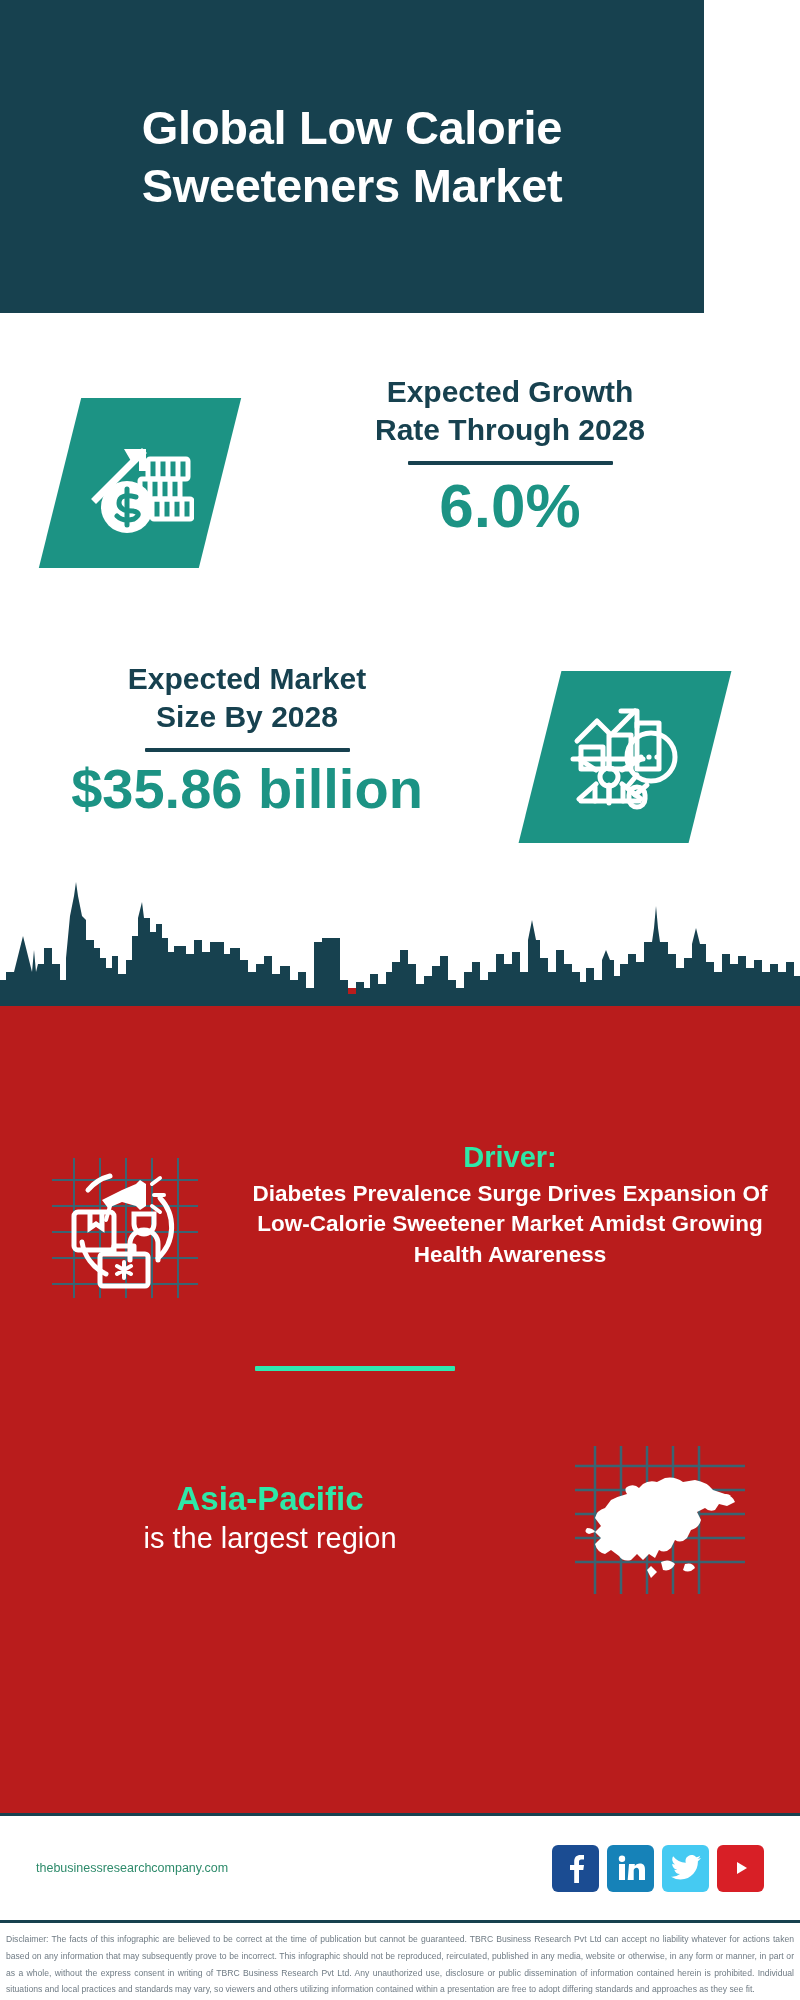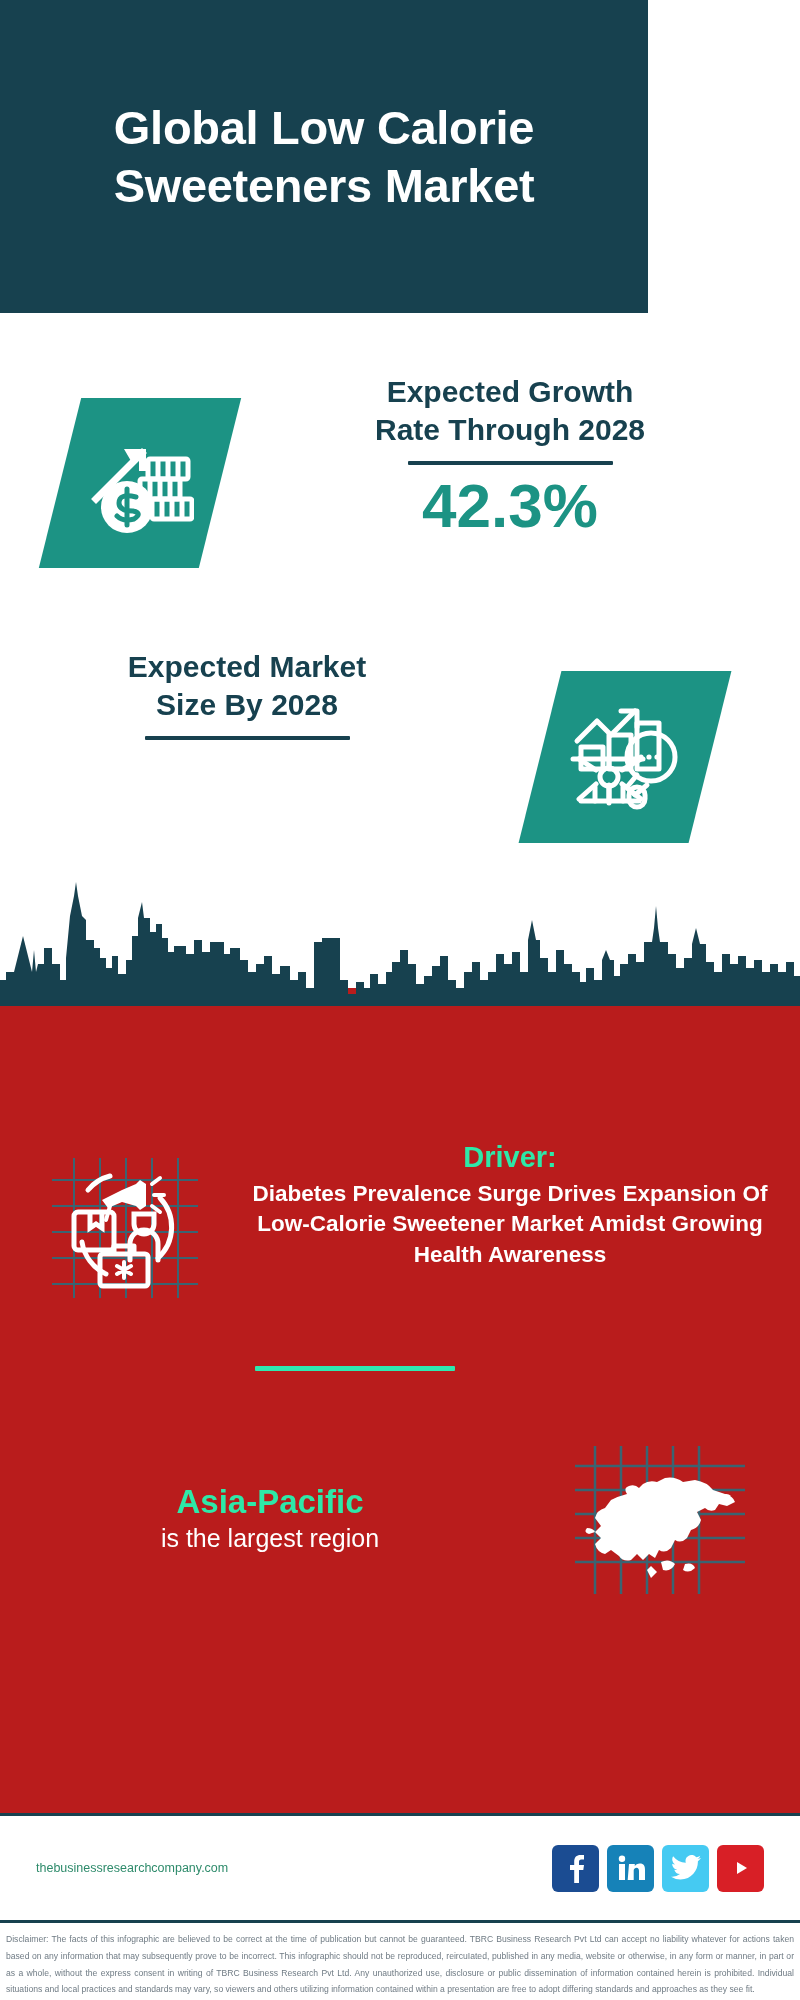--- a/index.html
+++ b/index.html
@@ -7,21 +7,21 @@
   body {
     width:800px; height:2000px;
     background:#ffffff;
     font-family:"Liberation Sans", sans-serif;
     overflow:hidden;
     position:relative;
   }
 
   
   .header {
-    width:648px; height:313px;
+    width:704px; height:313px;
     background:#17414F;
     display:flex; align-items:center; justify-content:center;
     padding:0 50px;
   }
   .header h1 {
     color:#ffffff;
     font-size:47px;
     line-height:1.22;
     font-weight:bold;
     text-align:center;
@@ -94,21 +94,21 @@
 
   .region-row {
     position:absolute; top:450px; left:0; width:800px;
     display:flex; align-items:center;justify-content:center;
   }
   .region-text { width:520px; text-align:center; padding-left:20px; }
   .region-name {
     color:#2EE8A8; font-weight:bold; font-size:33px; line-height:1.24;
   }
   .region-sub {
-    color:#ffffff; font-weight:normal; font-size:25px; line-height:1.28;
+    color:#ffffff; font-weight:normal; font-size:29px; line-height:1.28;
   }
   .map-cell { width:280px; display:flex; justify-content:center; }
 
   
   .footer {
     width:800px; height:107px; background:#ffffff;
     display:flex; align-items:center; padding:0 36px;
     border-top:3px solid #17414F;
     position:relative;
   }
@@ -162,27 +162,28 @@
         <path d="M50 70 Q33 66 33 76 Q33 84 47 84 Q57 86 48 92 Q37 95 31 89"></path>
         <path d="M41 62 L41 98"></path>
       </g>
     </svg>
   </div>
 
   <div class="stat-block" style="left:300px; top:60px; width:420px;">
     <div class="stat-label">Expected Growth</div>
     <div class="stat-label">Rate Through 2028</div>
     <div class="rule-dark" style="width:205px;"></div>
-    <div class="stat-value" style="font-size:62px;">42.3%</div>
-  </div>
-
-  <div class="stat-block" style="left:12px; top:335px; width:470px;">
+    <div class="stat-value" style="font-size:62px;">6.0%</div>
+  </div>
+
+  <div class="stat-block" style="left:12px; top:347px; width:470px;">
     <div class="stat-label">Expected Market</div>
     <div class="stat-label">Size By 2028</div>
     <div class="rule-dark" style="width:205px;"></div>
+    <div class="stat-value" style="font-size:56px;">$35.86 billion</div>
   </div>
 
   <div class="para" style="left:540px; top:358px; width:170px; height:172px;">
     <svg width="112" height="108" viewBox="0 0 112 108">
       <g fill="none" stroke="#ffffff" stroke-width="5" stroke-linejoin="round" stroke-linecap="round">
         <path d="M8 38 L28 18 L42 32 L66 8"></path>
         <path d="M52 8 L68 8 L68 24"></path>
         <rect x="12" y="44" width="22" height="22"></rect>
         <rect x="40" y="32" width="22" height="34"></rect>
         <rect x="68" y="20" width="22" height="46"></rect>

